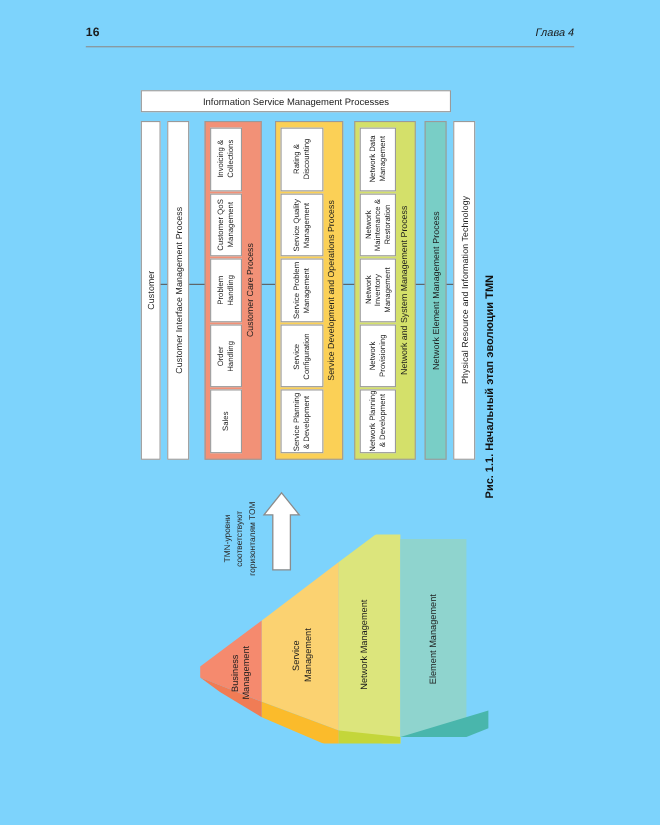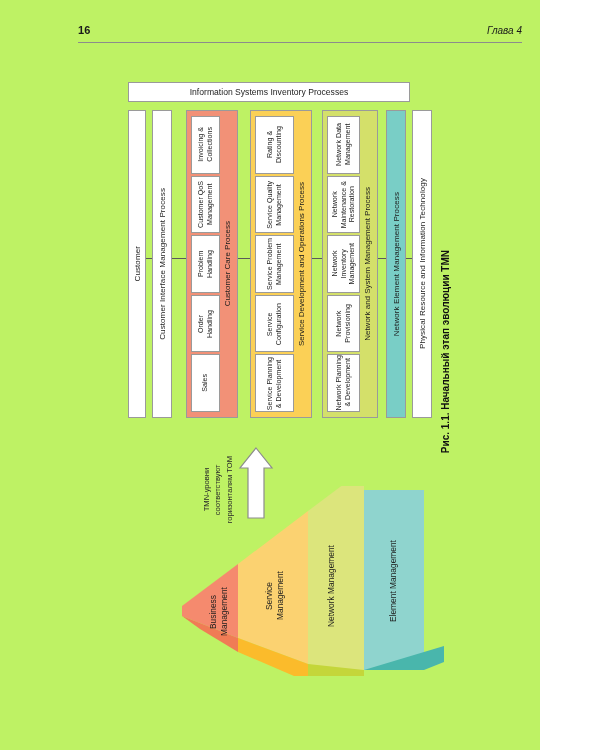--- a/index.html
+++ b/index.html
@@ -2,21 +2,21 @@
 <html><head>
 <meta charset="utf-8">
 <style>
   * { box-sizing: border-box; margin: 0; padding: 0; }
   html, body {
     width: 600px; height: 750px;
     background: #ffffff;
     font-family: "Liberation Sans", sans-serif;
     overflow: hidden;
   }
-  #page { position: relative; width: 540px; height: 750px; background:#bef264; }
+  #page { position: relative; width: 600px; height: 750px; background:#7dd3fc; }
 
   
   #runhead { position:absolute; left:78px; top:24px; width:444px; height:22px; }
   #folio { position:absolute; left:0; top:0; font-size:11px; font-weight:bold; color:#1a1a1a; letter-spacing:.2px; }
   #chaptitle { position:absolute; right:0; top:1px; font-size:10px; font-style:italic; color:#1a1a1a; }
   #rule { position:absolute; left:0; top:18px; width:444px; height:1px; background:#8c8c8c; }
 
   
   #figure { position:absolute; left:0; top:0; width:600px; height:750px; }
 
@@ -106,21 +106,21 @@
 
   <div id="runhead">
     <div id="folio">16</div>
     <div id="chaptitle">Глава 4</div>
     <div id="rule"></div>
   </div>
 
   <div id="figure">
 
     <div id="banner">
-      <span>Information Systems Inventory Processes</span>
+      <span>Information Service Management Processes</span>
     </div>
 
     <div id="cols">
         <div class="col" style="left: 128px; width: 18px; background: rgb(255, 255, 255);">
           <div class="vlabel">Customer</div>
         </div>
         <div class="col" style="left: 152px; width: 20px; background: rgb(255, 255, 255);">
           <div class="vlabel">Customer Interface Management Process</div>
         </div>
         <div class="proc" style="left: 186px; width: 52px; background: rgb(242, 145, 119);">

